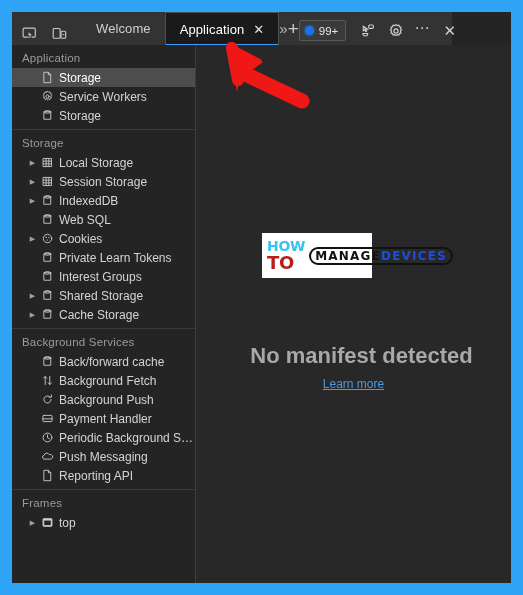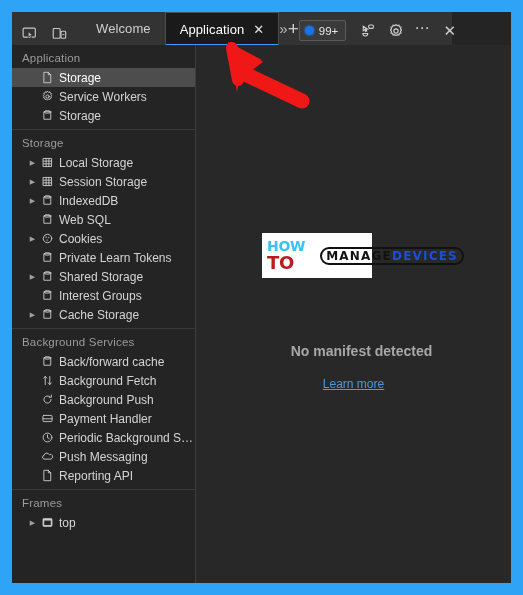--- a/index.html
+++ b/index.html
@@ -114,38 +114,38 @@
   .row-label{overflow:hidden;text-overflow:ellipsis;}
 
   
   .watermark{
     position:absolute;left:66px;top:188px;width:110px;height:45px;
     background:#ffffff;box-sizing:border-box;
     display:flex;align-items:center;padding:0 5px;
   }
   .wm-left{
     display:flex;flex-direction:column;align-items:flex-start;
-    line-height:.95;margin-right:15px;
+    line-height:.95;margin-right:4px;
   }
   .wm-how{color:#36c4f0;font-size:14px;font-weight:bold;letter-spacing:-.3px;
           font-family:"DejaVu Sans",sans-serif;}
   .wm-to{color:#b91c1c;font-size:18px;font-weight:bold;letter-spacing:-.3px;
          font-family:"DejaVu Sans",sans-serif;}
   .wm-right{
     border:2px solid #111;border-radius:9px;padding:1px 4px;
     display:flex;flex-direction:row;align-items:center;line-height:1;
   }
   .wm-manage{color:#111;font-size:12px;font-weight:bold;letter-spacing:1.2px;
              font-family:"DejaVu Sans",sans-serif;}
   .wm-devices{color:#1d4ed8;font-size:12px;font-weight:bold;letter-spacing:1.2px;
               font-family:"DejaVu Sans",sans-serif;}
 
   .empty-title{
     position:absolute;left:16px;right:0;top:298px;text-align:center;
-    color:#a8a8a8;font-size:14px;font-weight:bold;
+    color:#a8a8a8;font-size:22px;font-weight:bold;
   }
   .empty-link{
     position:absolute;left:0;right:0;top:332px;text-align:center;
     color:#4a9ae0;font-size:12px;text-decoration:underline;
   }
 
   
   .annot{position:absolute;left:0;top:0;width:523px;height:595px;pointer-events:none;}
 </style>
 </head>
@@ -303,38 +303,38 @@
             <span class="arrow empty">▶</span>
             <span class="ic">
               <svg width="13" height="13" viewBox="0 0 16 16" fill="none" stroke="#cfcfcf" stroke-width="1.1" stroke-linejoin="round" stroke-linecap="round">
                 <path d="M4 3.4 h8 v9.2 h-8 z"></path>
                 <ellipse cx="8" cy="3.6" rx="4" ry="1.6"></ellipse>
               </svg>
             </span>
             <span class="row-label">Private Learn Tokens</span>
           </div>
           <div class="row">
+            <span class="arrow empty">▶</span>
+            <span class="ic">
+              <svg width="13" height="13" viewBox="0 0 16 16" fill="none" stroke="#cfcfcf" stroke-width="1.1" stroke-linejoin="round" stroke-linecap="round">
+                <path d="M4 3.4 h8 v9.2 h-8 z"></path>
+                <ellipse cx="8" cy="3.6" rx="4" ry="1.6"></ellipse>
+              </svg>
+            </span>
+            <span class="row-label">Interest Groups</span>
+          </div>
+          <div class="row">
             <span class="arrow">▶</span>
             <span class="ic">
               <svg width="13" height="13" viewBox="0 0 16 16" fill="none" stroke="#cfcfcf" stroke-width="1.1" stroke-linejoin="round" stroke-linecap="round">
                 <path d="M4 3.4 h8 v9.2 h-8 z"></path>
                 <ellipse cx="8" cy="3.6" rx="4" ry="1.6"></ellipse>
               </svg>
             </span>
             <span class="row-label">Shared Storage</span>
-          </div>
-          <div class="row">
-            <span class="arrow empty">▶</span>
-            <span class="ic">
-              <svg width="13" height="13" viewBox="0 0 16 16" fill="none" stroke="#cfcfcf" stroke-width="1.1" stroke-linejoin="round" stroke-linecap="round">
-                <path d="M4 3.4 h8 v9.2 h-8 z"></path>
-                <ellipse cx="8" cy="3.6" rx="4" ry="1.6"></ellipse>
-              </svg>
-            </span>
-            <span class="row-label">Interest Groups</span>
           </div>
           <div class="row">
             <span class="arrow">▶</span>
             <span class="ic">
               <svg width="13" height="13" viewBox="0 0 16 16" fill="none" stroke="#cfcfcf" stroke-width="1.1" stroke-linejoin="round" stroke-linecap="round">
                 <path d="M4 3.4 h8 v9.2 h-8 z"></path>
                 <ellipse cx="8" cy="3.6" rx="4" ry="1.6"></ellipse>
               </svg>
             </span>
             <span class="row-label">Cache Storage</span>

